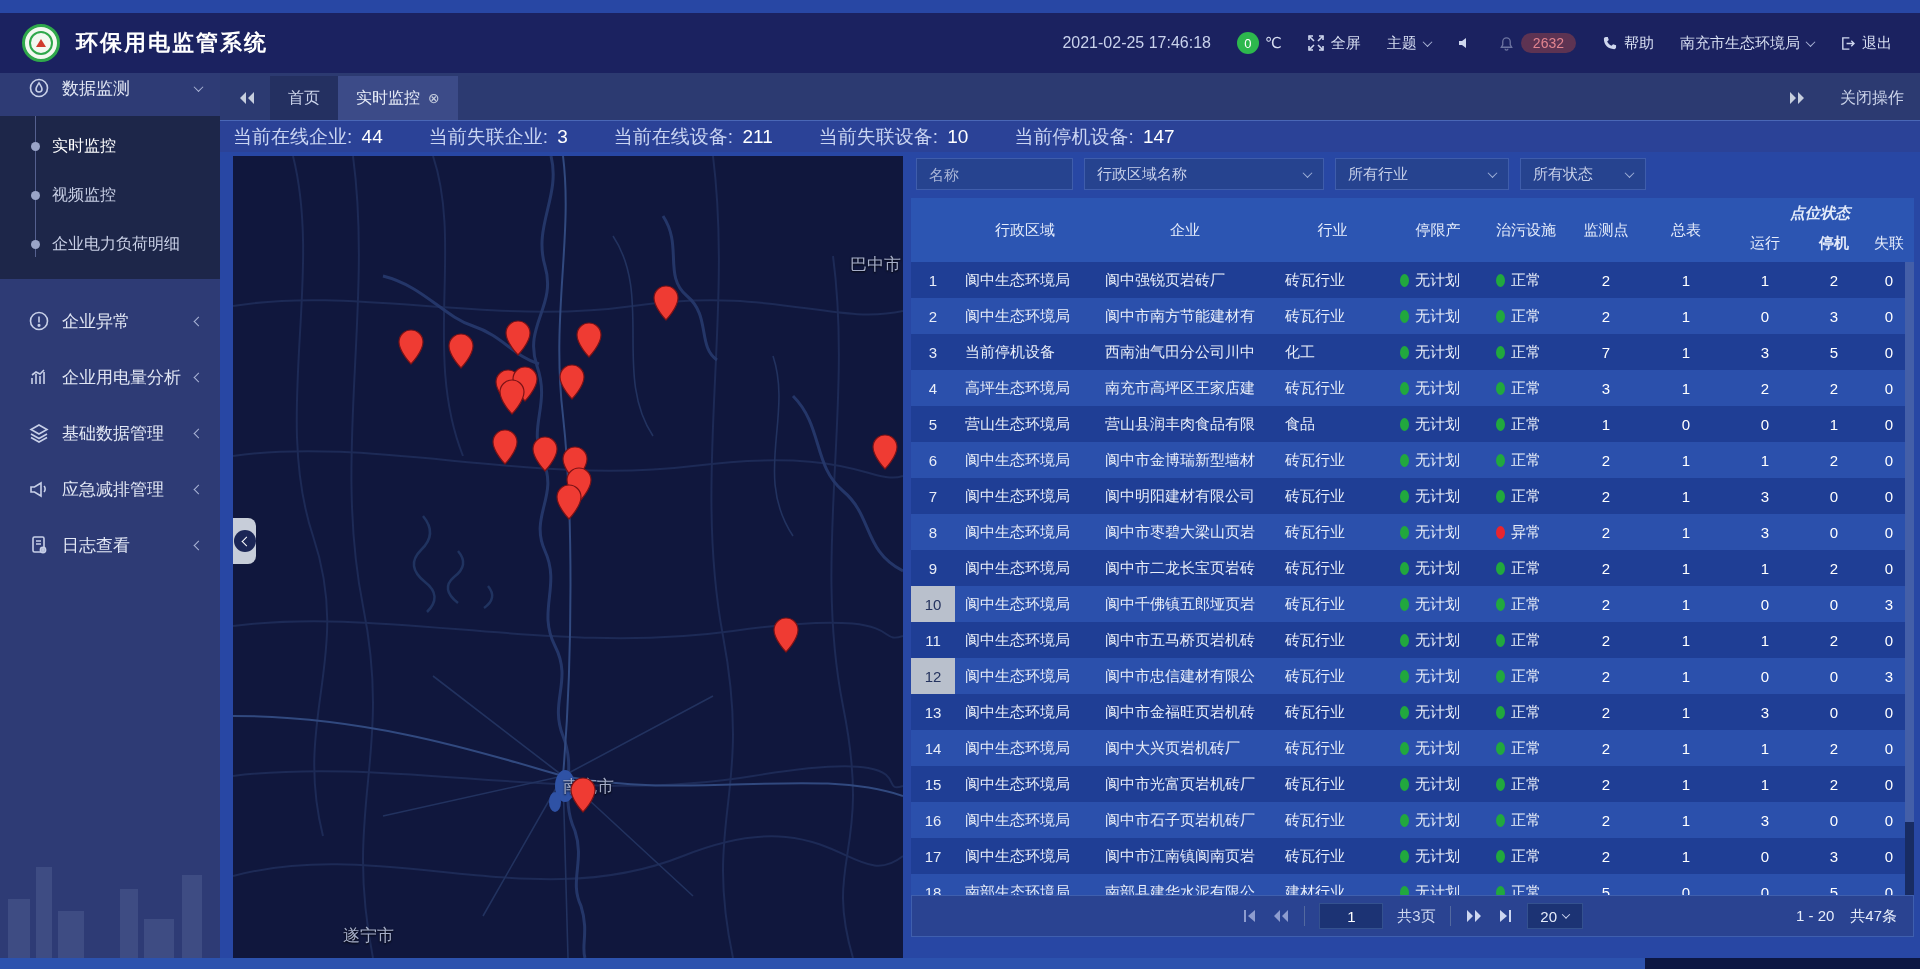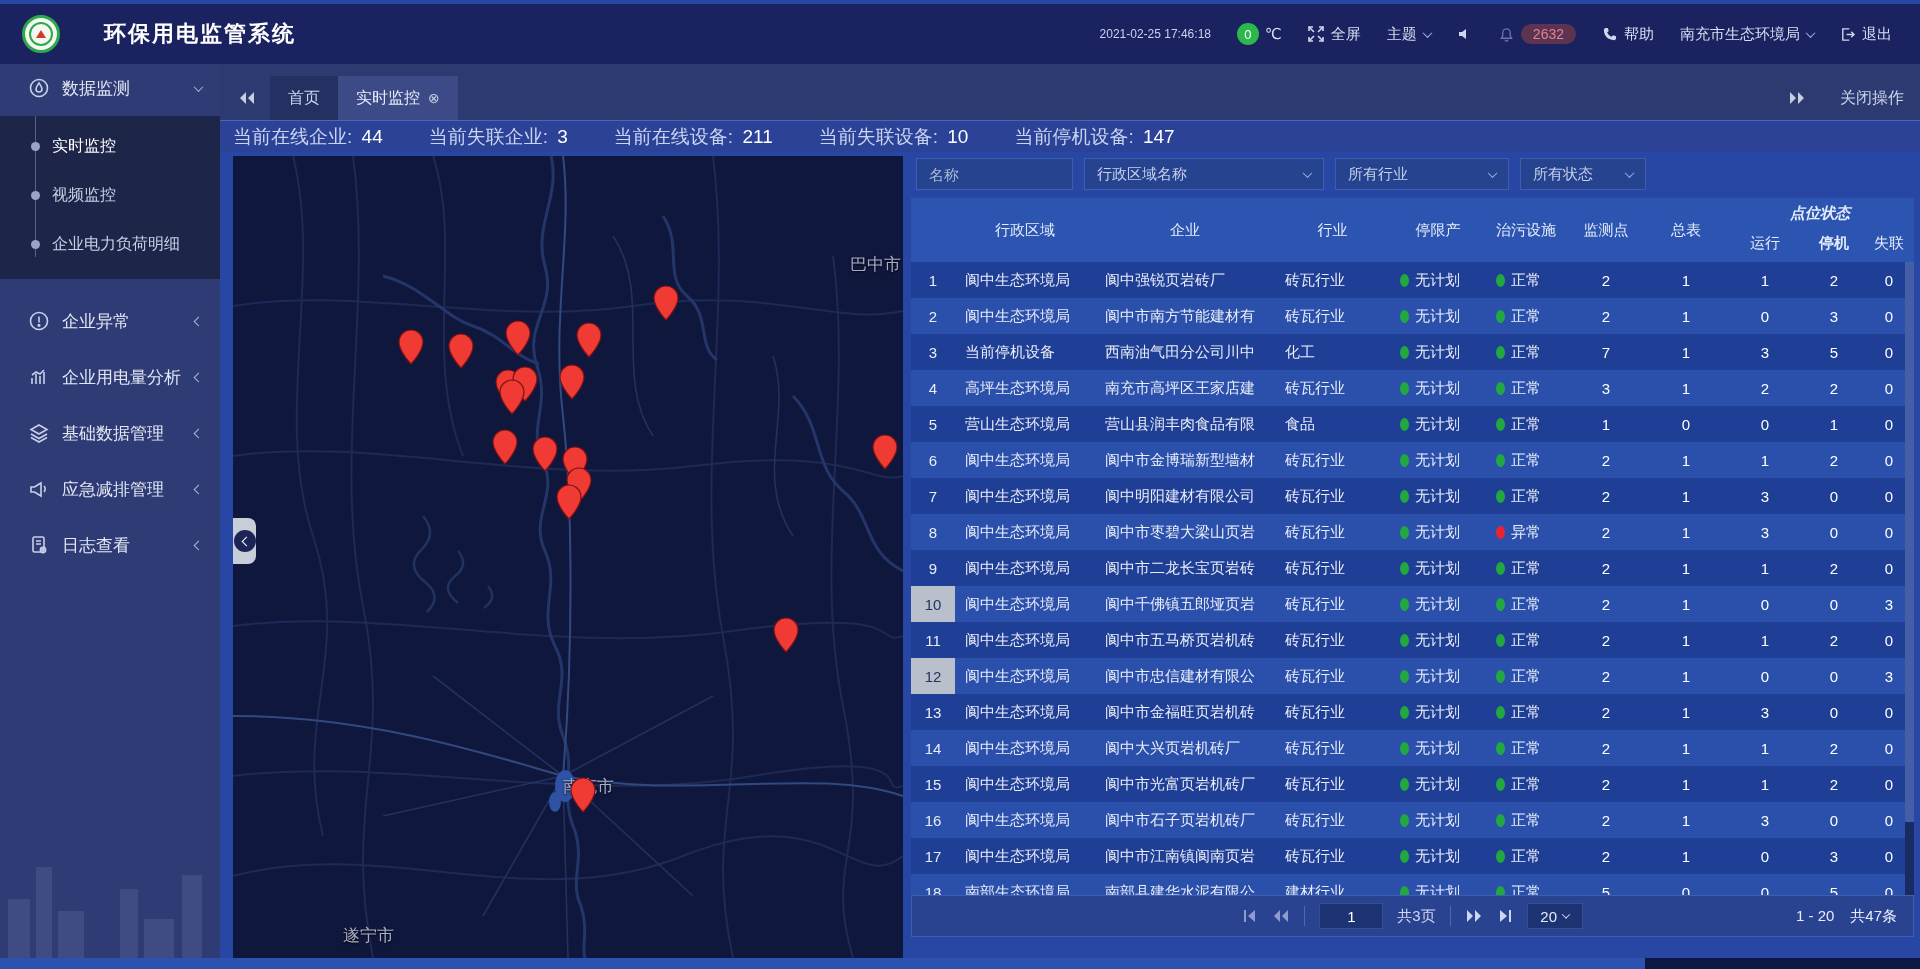--- a/index.html
+++ b/index.html
@@ -1,27 +1,27 @@
 <!DOCTYPE html>
 <html><head>
 <meta charset="utf-8">
 <style>
   *{margin:0;padding:0;box-sizing:border-box;}
   html,body{width:1920px;height:969px;overflow:hidden;background:#0c1540;}
   body{font-family:"Liberation Sans","DejaVu Sans",sans-serif;color:#dce3f5;}
   .app{position:relative;width:1920px;height:969px;background:#2847a4;overflow:hidden;}
 
   
-  .topbar{position:absolute;left:0;top:4px;width:1920px;height:60px;background:#1b2260;display:flex;align-items:center;z-index:30;gap:28px;}
+  .topbar{position:absolute;left:0;top:13px;width:1920px;height:60px;background:#1b2260;display:flex;align-items:center;z-index:30;}
   .logo{width:38px;height:38px;border-radius:50%;background:#f2f8f0;border:3px solid #2fa84b;margin-left:22px;display:flex;align-items:center;justify-content:center;}
   .logo-inner{width:24px;height:24px;border-radius:50%;border:2px solid #2fa84b;display:flex;align-items:center;justify-content:center;}
   .logo-core{width:0;height:0;border-left:5px solid transparent;border-right:5px solid transparent;border-bottom:8px solid #d03a2c;}
   .app-title{font-size:22px;font-weight:bold;color:#ffffff;margin-left:16px;letter-spacing:2px;}
   .topbar-right{margin-left:auto;display:flex;align-items:center;gap:26px;padding-right:28px;font-size:15px;color:#d8dff2;}
-  .datetime{color:#c9d2ec;font-size:12px;}
+  .datetime{color:#c9d2ec;font-size:16px;}
   .temp-wrap{display:flex;align-items:center;gap:6px;}
   .temp-badge{width:22px;height:22px;border-radius:50%;background:#2db84d;color:#fff;font-size:13px;display:flex;align-items:center;justify-content:center;}
   .tb-btn{display:flex;align-items:center;gap:7px;cursor:pointer;white-space:nowrap;}
   .tb-btn svg{display:block;}
   .chev{display:inline-block;width:7px;height:7px;border-right:1.5px solid #aab4d6;border-bottom:1.5px solid #aab4d6;}
   .chev.down{transform:rotate(45deg) translate(-1px,-1px);}
   .chev.left{transform:rotate(135deg);}
   .badge-pill{background:#5d3352;color:#e2848f;border-radius:11px;padding:2px 12px;font-size:14px;}
   .bell-dim{opacity:.45;}
 

